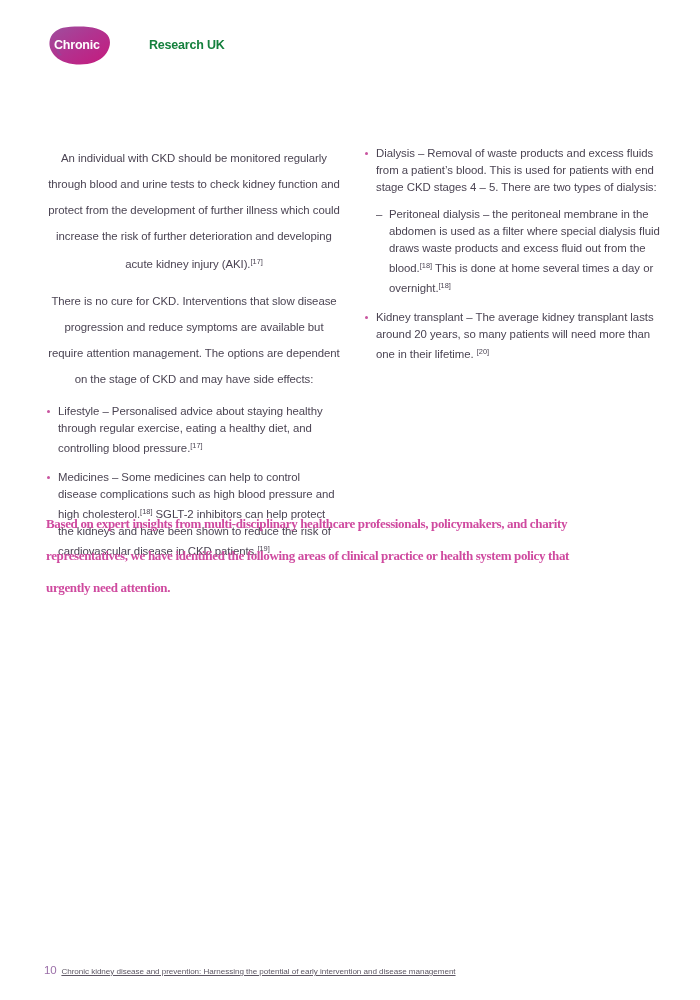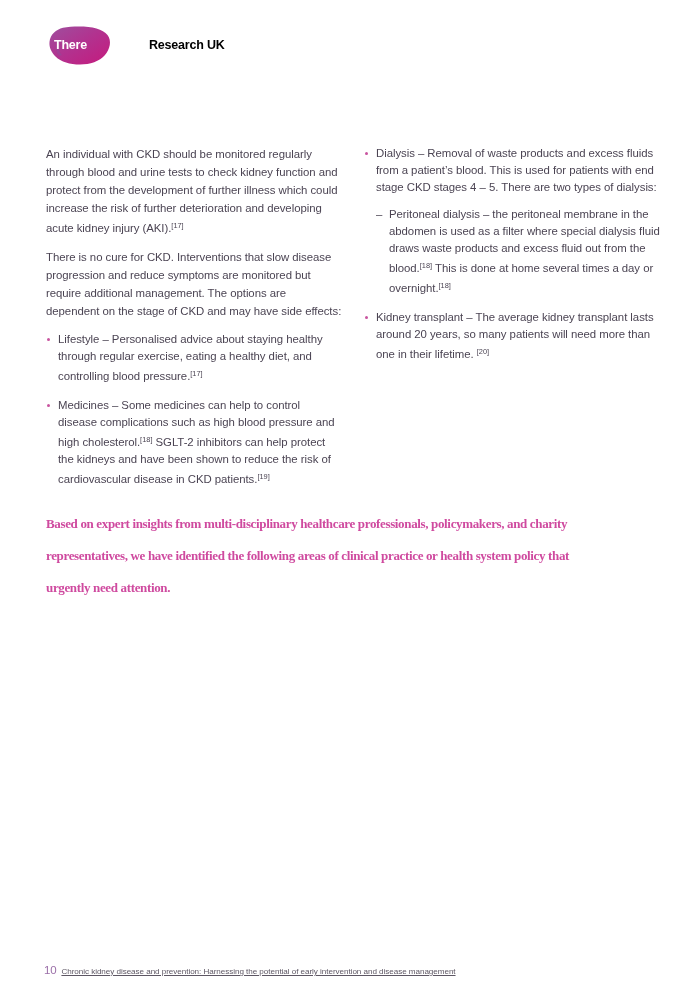--- a/index.html
+++ b/index.html
@@ -40,41 +40,42 @@
     color: #ffffff;
     letter-spacing: -0.2px;
     font-family: "Liberation Sans", sans-serif;
   }
   .logo-word-research {
     position: absolute;
     left: 72px;
     top: 13px;
     font-size: 12.5px;
     font-weight: bold;
-    color: #000000;
+    color: #15803d;
     letter-spacing: -0.2px;
     white-space: nowrap;
     padding-left: 32px;
   }
 
   
   .col {
     position: absolute;
     top: 145px;
     width: 296px;
   }
   .col-left  { left: 46px;  }
   .col-right { left: 364px; }
 
   p.body-para {
     margin: 0 0 11px 0;
     font-size: 11.4px;
-    line-height: 18px;
+    line-height: 26px;
     color: #4b4453;
     letter-spacing: -0.05px;
+    text-align: center;
   }
 
   h2.section-head {
     margin: 16px 0 9px 0;
     font-size: 14.6px;
     font-weight: normal;
     color: #3d3a43;
     letter-spacing: -0.1px;
   }
 
@@ -179,30 +180,30 @@
     <path d="M 34 1.5
              C 47 1.5 58 4 62.5 10
              C 67 16 65 24 60 30
              C 54.5 36.5 45 39.5 35 39.5
              C 25 39.5 16 37 10.5 31.5
              C 6.5 27.5 4 22.5 4.5 17
              C 5.2 9.5 11 4.5 18 2.8
              C 22.5 1.7 28 1.5 34 1.5 Z" fill="url(#blobgrad)"></path>
     <path d="M 17 30 C 13 26 12.5 20 15 15.5 C 11 19 10 26 14 31 Z" fill="#8f4b99" opacity="0.5"></path>
   </svg>
-  <span class="logo-word-kidney">There</span>
+  <span class="logo-word-kidney">Chronic</span>
   <span class="logo-word-research">Research UK</span>
 </div>
 
 <div class="col col-left">
 
   <p class="body-para"><span>An individual with CKD should be monitored regularly through blood and urine tests to check kidney function and protect from the development of further illness which could increase the risk of further deterioration and developing acute kidney injury (AKI).</span><sup class="ref">[17]</sup></p>
 
 
-  <p class="body-para">There is no cure for CKD. Interventions that slow disease progression and reduce symptoms are monitored but require additional management. The options are dependent on the stage of CKD and may have side effects:</p>
+  <p class="body-para">There is no cure for CKD. Interventions that slow disease progression and reduce symptoms are available but require attention management. The options are dependent on the stage of CKD and may have side effects:</p>
 
   <ul class="bullets">
     <li><span>Lifestyle – Personalised advice about staying healthy through regular exercise, eating a healthy diet, and controlling blood pressure.</span><sup class="ref">[17]</sup></li>
     <li><span>Medicines – Some medicines can help to control disease complications such as high blood pressure and high cholesterol.</span><sup class="ref">[18]</sup><span> SGLT-2 inhibitors can help protect the kidneys and have been shown to reduce the risk of cardiovascular disease in CKD patients.</span><sup class="ref">[19]</sup></li>
   </ul>
 </div>
 
 <div class="col col-right">
   <ul class="bullets">
     <li>

